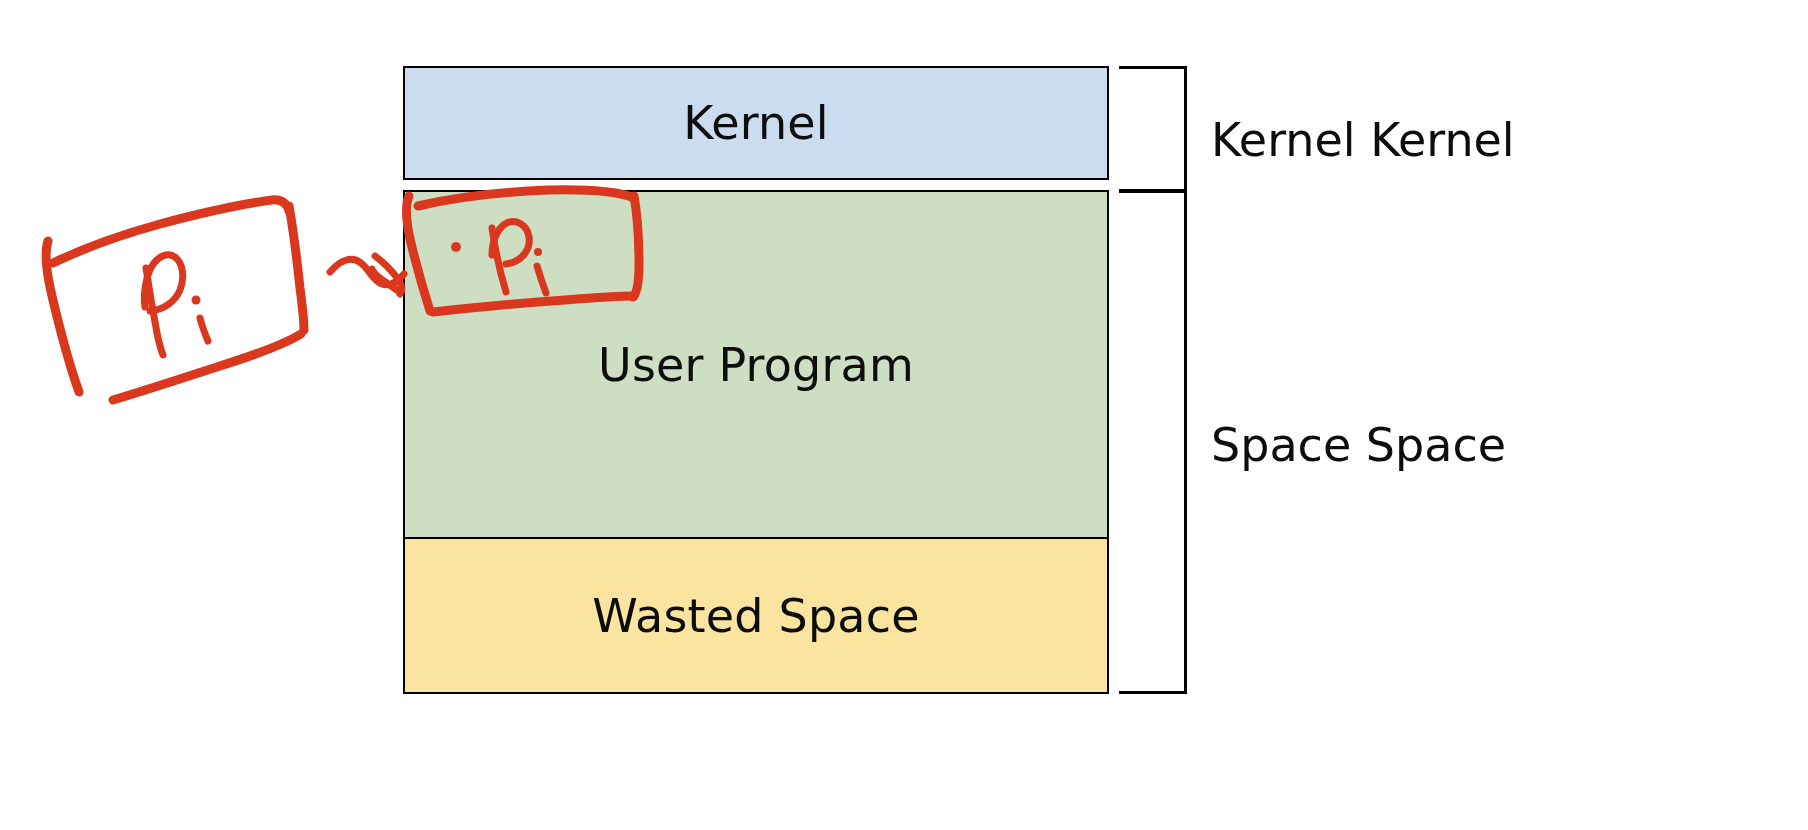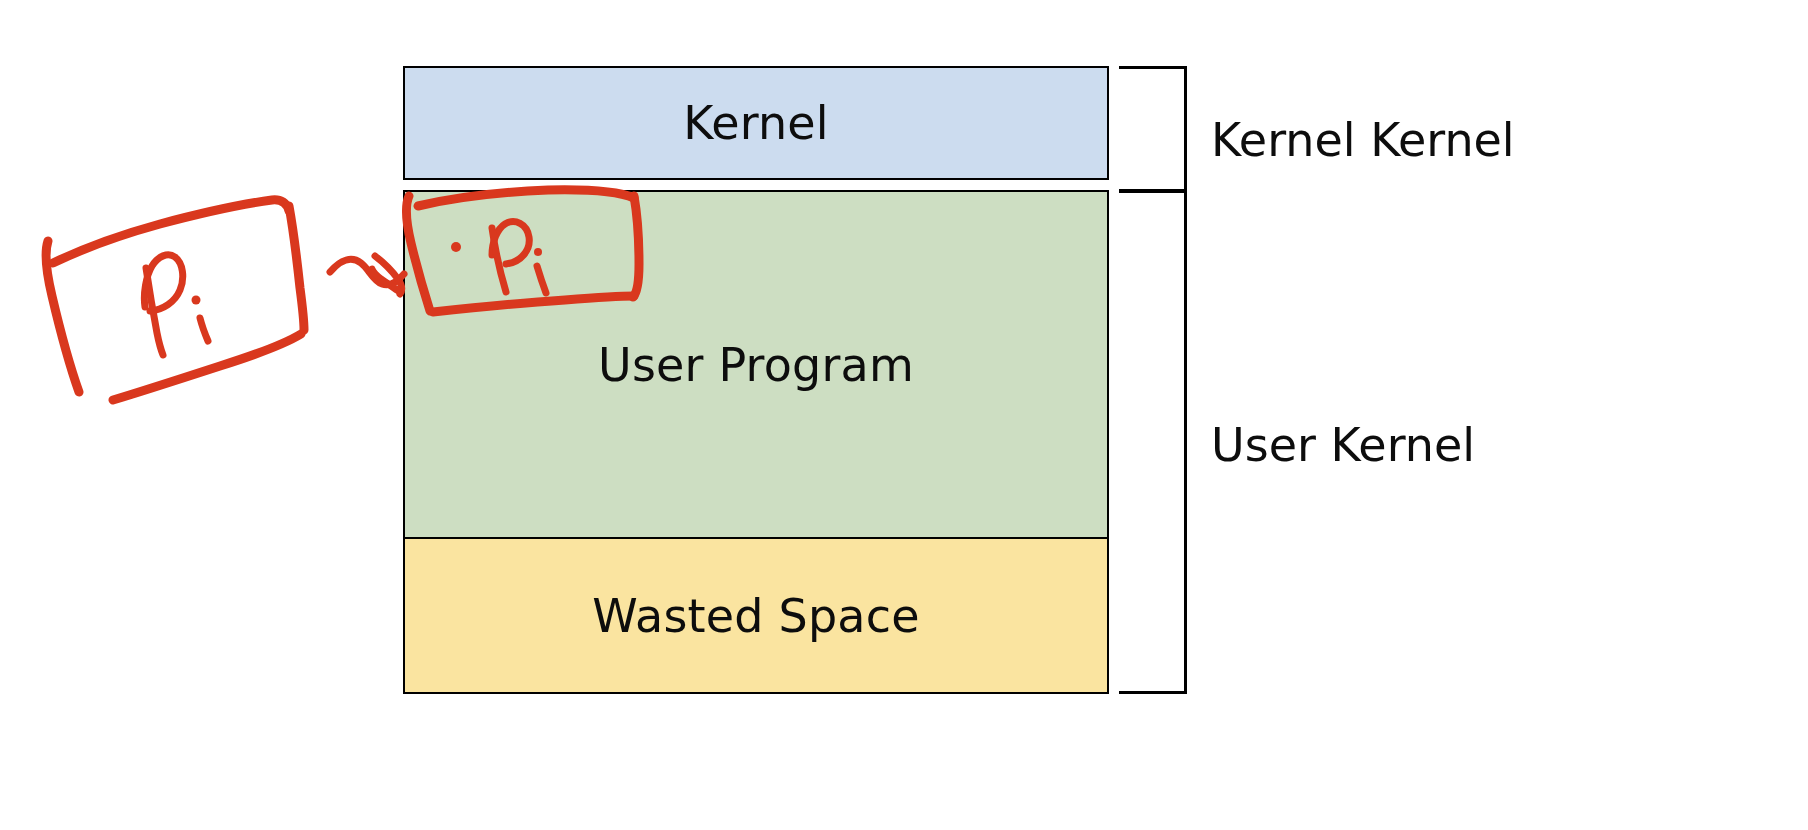--- a/index.html
+++ b/index.html
@@ -160,21 +160,21 @@
 
   </div>
 
   <div class="bracket-col">
     <div class="bracket-seg bracket-kernel"></div>
     <div class="bracket-seg bracket-user"></div>
   </div>
 
   <div class="side-label label-kernel-space">Kernel Kernel</div>
 
-  <div class="side-label label-user-space">User Kernel</div>
+  <div class="side-label label-user-space">Space Space</div>
 
   <div class="ink-layer">
     <svg viewBox="0 0 1808 830" xmlns="http://www.w3.org/2000/svg">
 
       <g>
         <path class="ink ink-thick" d="M 48 241 C 44 253 47 275 52 296 C 60 330 69 364 79 392"></path>
         <path class="ink ink-thick" d="M 53 263 C 80 250 120 235 160 224 C 205 212 250 203 272 200 C 281 199 287 203 289 211"></path>
         <path class="ink ink-thick" d="M 289 206 C 293 228 297 260 300 288 C 303 311 304 324 304 330"></path>
         <path class="ink ink-thick" d="M 113 400 C 140 392 180 379 220 366 C 258 354 288 342 301 334"></path>
       </g>

